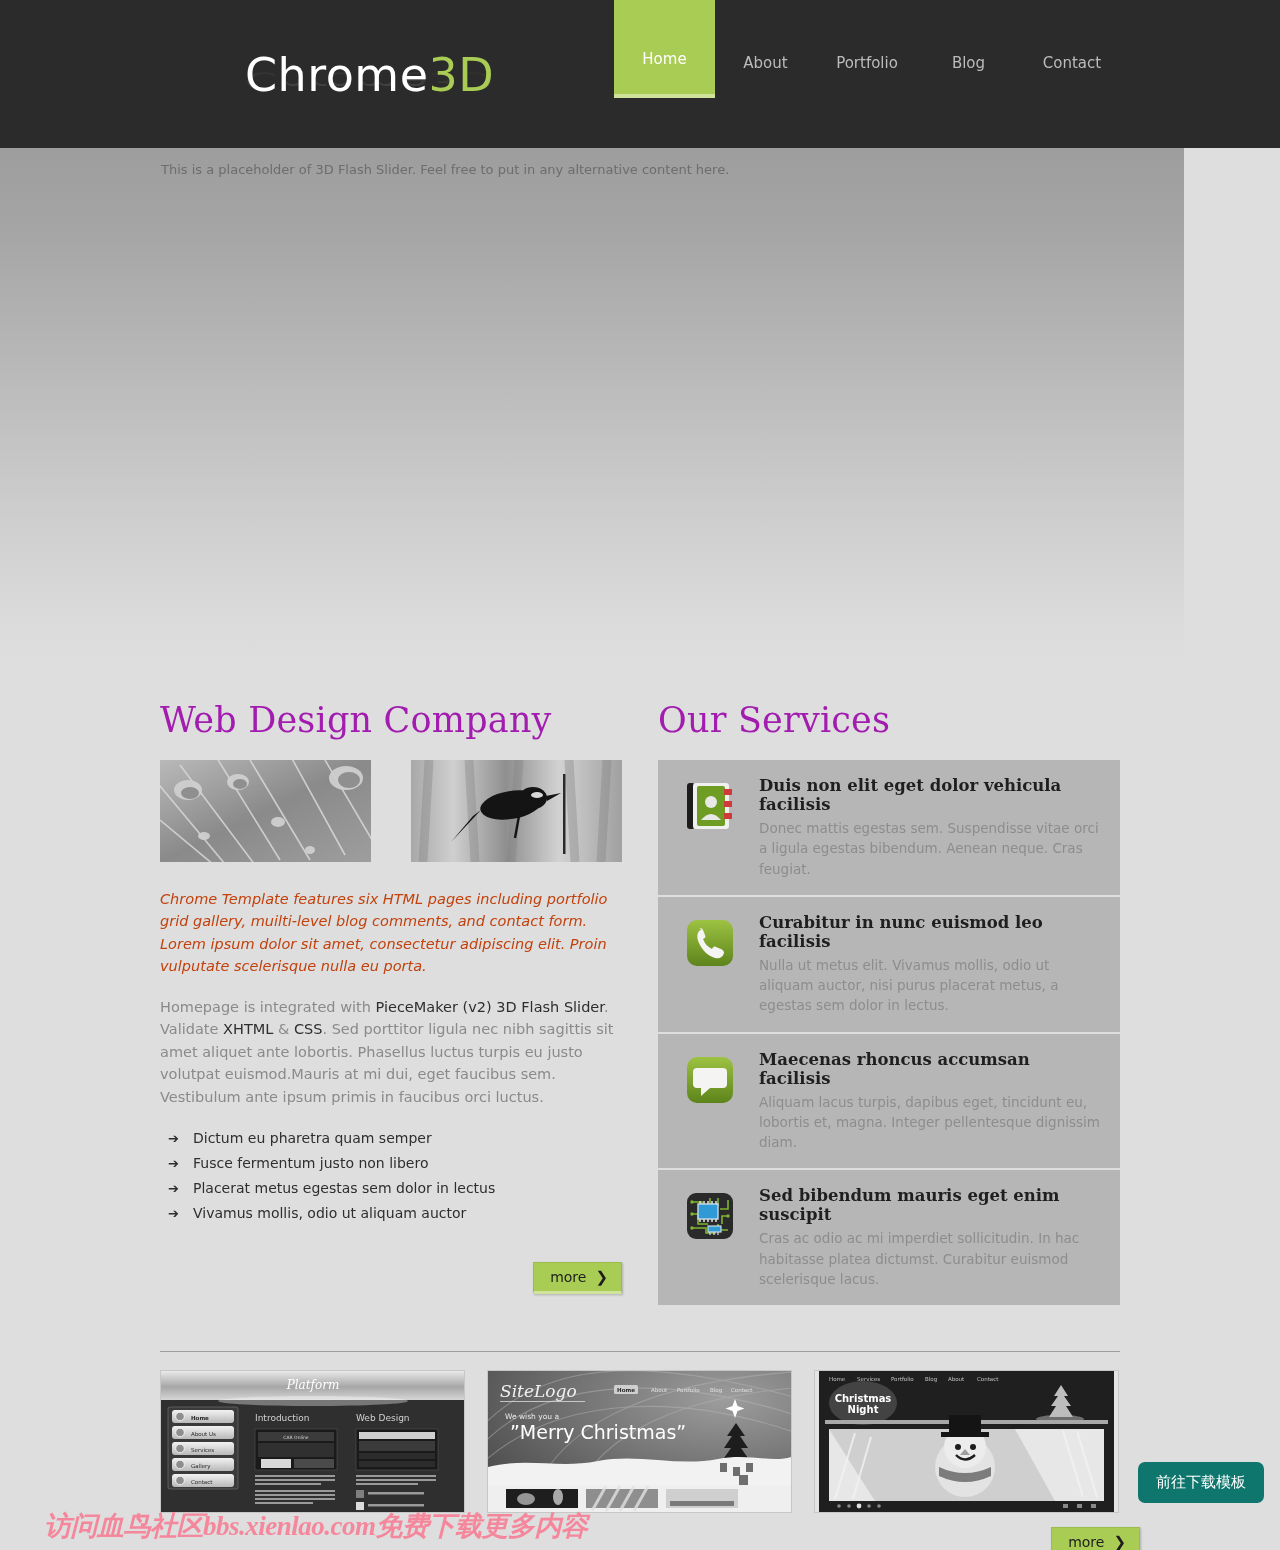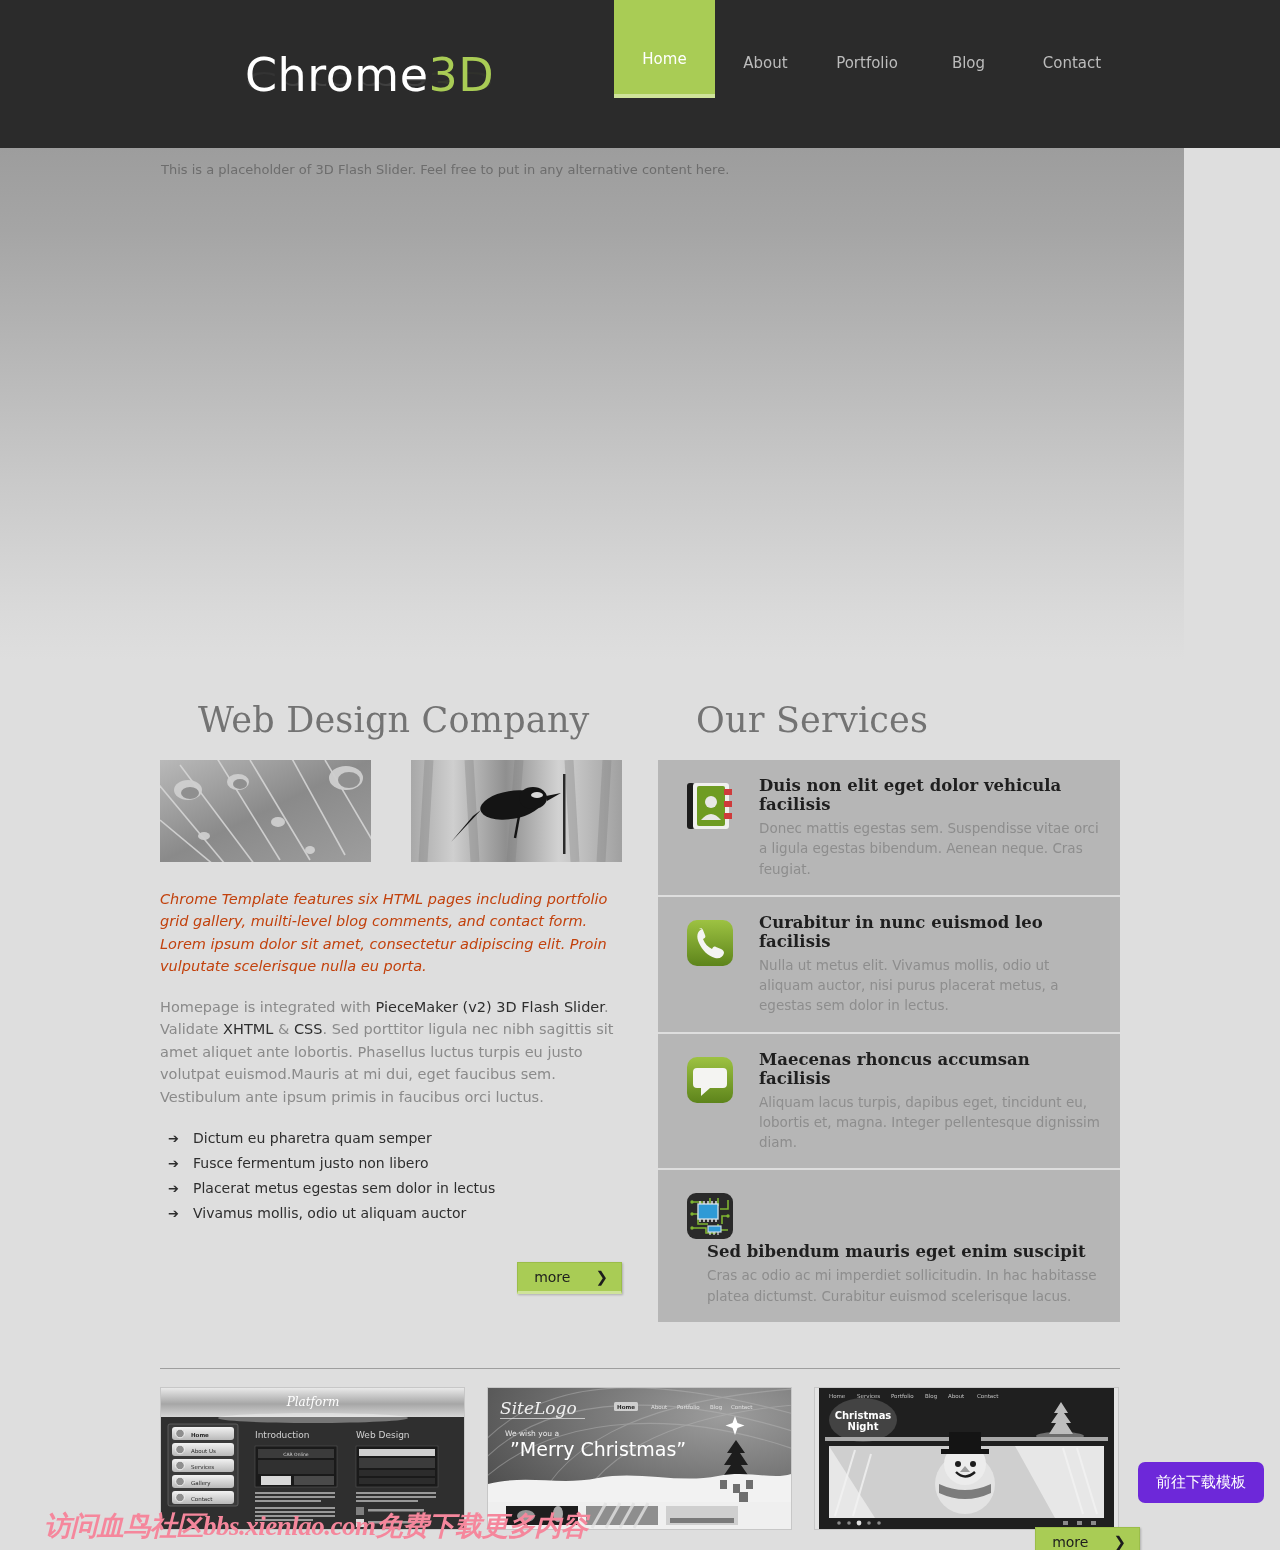--- a/index.html
+++ b/index.html
@@ -117,24 +117,23 @@
   }
 
   .columns { display: flex; padding-top: 40px; }
   .col-left  { width: 462px; }
   .col-right { width: 462px; margin-left: 36px; }
 
   h2.section-title {
     font-family: "DejaVu Serif", "Liberation Serif", serif;
     font-size: 35px;
     font-weight: 400;
-    color: #737373;
+    color: #a21caf;
     letter-spacing: 0.2px;
     margin-bottom: 20px;
-    margin-left: 38px;
   }
 
   
   .thumb-row { display: flex; gap: 40px; }
   .thumb {
     width: 211px;
     height: 102px;
     overflow: hidden;
     position: relative;
     background: #8b8b8b;
@@ -170,21 +169,21 @@
     position: absolute;
     left: 8px;
     top: 1px;
     color: #2e2e2e;
     font-size: 13px;
   }
 
   .btn-more {
     display: inline-flex;
     align-items: center;
-    gap: 25px;
+    gap: 9px;
     background: #a9cc55;
     border: 1px solid #9bbd49;
     border-bottom: 3px solid #cfe39a;
     color: #1d1d1d;
     font-size: 14px;
     padding: 5px 13px 5px 16px;
     cursor: pointer;
     box-shadow: 1px 1px 2px rgba(0,0,0,0.22);
   }
   .btn-more .chev { font-size: 15px; font-weight: bold; }
@@ -193,21 +192,21 @@
   
   .services { margin-top: 3px; }
   .service {
     display: flex;
     align-items: flex-start;
     background: #b6b6b6;
     padding: 16px 16px 16px 26px;
     border-bottom: 2px solid #dedede;
     min-height: 99px;
   }
-  .service:last-child { border-bottom: none; flex-direction: column; }
+  .service:last-child { border-bottom: none; }
   .svc-icon { width: 52px; height: 52px; flex: 0 0 52px; margin-top: 4px; }
   .svc-text { margin-left: 23px; }
   .svc-title {
     font-family: "DejaVu Serif", "Liberation Serif", serif;
     font-size: 16.5px;
     font-weight: 700;
     color: #1f1f1f;
     margin-bottom: 4px;
   }
   .svc-desc {
@@ -252,21 +251,21 @@
     white-space: nowrap;
     letter-spacing: -0.5px;
     font-family: Liberation Serif, serif;
   }
 
   
   #cta {
     position: absolute;
     right: 16px;
     top: 1462px;
-    background: #6d28d9;
+    background: #0f766e;
     color: #ffffff;
     font-size: 15px;
     padding: 11px 18px;
     border-radius: 7px;
     cursor: pointer;
     white-space: nowrap;
   }
 
   #bottom-more {
     position: absolute;

